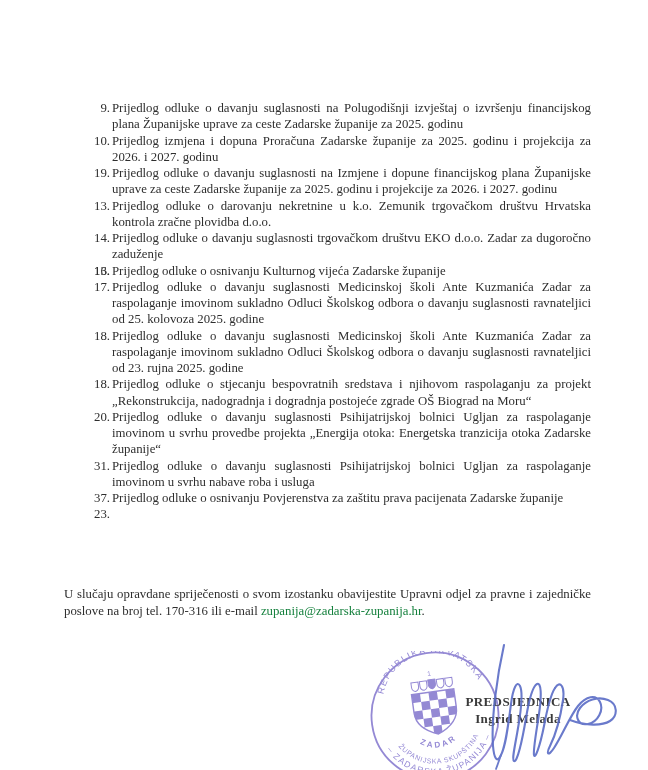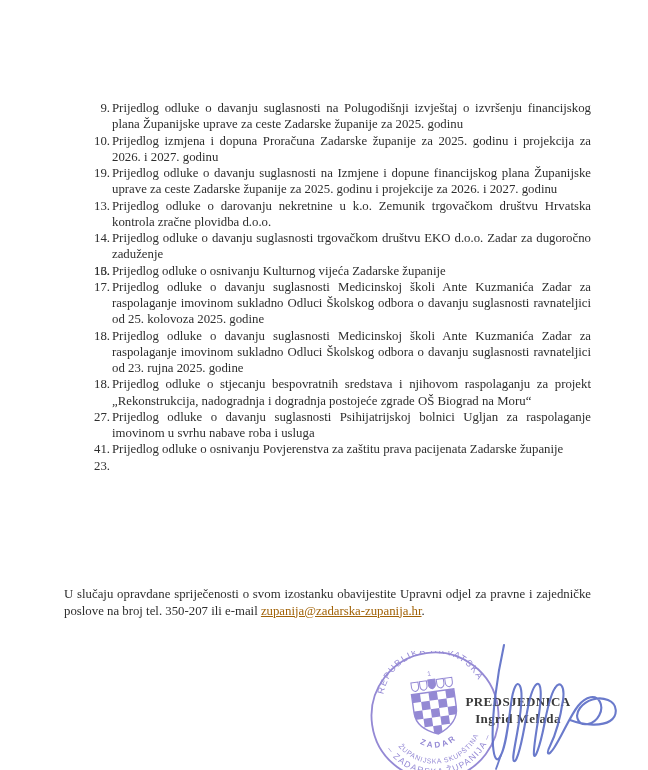--- a/index.html
+++ b/index.html
@@ -25,22 +25,21 @@
   .agenda-item .num{
     position:absolute;left:20px;top:0;width:26px;
     text-align:right;
   }
   .closing{
     position:absolute;left:64px;top:586px;width:527px;
     font-size:12.8px;line-height:16.5px;
     text-align:justify;
   }
   .email-link{
-    color:#a16207;
-    text-decoration:underline;
+    color:#15803d;
     cursor:pointer;
   }
   .signatory{
     position:absolute;left:443px;top:693px;width:150px;
     text-align:center;
     font-weight:bold;
     font-size:13px;line-height:17px;
     letter-spacing:.4px;
     color:#3a3a3a;
     z-index:3;
@@ -100,34 +99,38 @@
     </div>
     <div class="agenda-item">
       <span class="num">18.</span>
       <span>Prijedlog odluke o davanju suglasnosti Medicinskoj školi Ante Kuzmanića Zadar za raspolaganje imovinom sukladno Odluci Školskog odbora o davanju suglasnosti ravnateljici od 23. rujna 2025. godine</span>
     </div>
     <div class="agenda-item">
       <span class="num">18.</span>
       <span>Prijedlog odluke o stjecanju bespovratnih sredstava i njihovom raspolaganju za projekt „Rekonstrukcija, nadogradnja i dogradnja postojeće zgrade OŠ Biograd na Moru“</span>
     </div>
     <div class="agenda-item">
-      <span class="num">27.</span>
+      <span class="num">20.</span>
+      <span>Prijedlog odluke o davanju suglasnosti Psihijatrijskoj bolnici Ugljan za raspolaganje imovinom u svrhu provedbe projekta „Energija otoka: Energetska tranzicija otoka Zadarske županije“</span>
+    </div>
+    <div class="agenda-item">
+      <span class="num">31.</span>
       <span>Prijedlog odluke o davanju suglasnosti Psihijatrijskoj bolnici Ugljan za raspolaganje imovinom u svrhu nabave roba i usluga</span>
     </div>
     <div class="agenda-item">
-      <span class="num">41.</span>
+      <span class="num">37.</span>
       <span>Prijedlog odluke o osnivanju Povjerenstva za zaštitu prava pacijenata Zadarske županije</span>
     </div>
     <div class="agenda-item">
       <span class="num">23.</span>
     </div>
   </div>
 
   <div class="closing">
-    <span>U slučaju opravdane spriječenosti o svom izostanku obavijestite Upravni odjel za pravne i zajedničke poslove na broj tel. 350-207 ili e-mail </span><span class="email-link">zupanija@zadarska-zupanija.hr</span><span>.</span>
+    <span>U slučaju opravdane spriječenosti o svom izostanku obavijestite Upravni odjel za pravne i zajedničke poslove na broj tel. 170-316 ili e-mail </span><span class="email-link">zupanija@zadarska-zupanija.hr</span><span>.</span>
   </div>
 
   <div class="stamp-wrap">
     <svg width="130" height="130" viewBox="0 0 128 128">
       <defs>
         <pattern id="chk" patternUnits="userSpaceOnUse" x="44" y="40" width="16.8" height="16.8">
           <rect x="0" y="0" width="8.4" height="8.4" class="st-fill"></rect>
           <rect x="8.4" y="8.4" width="8.4" height="8.4" class="st-fill"></rect>
         </pattern>
         <clipPath id="shieldClip">

